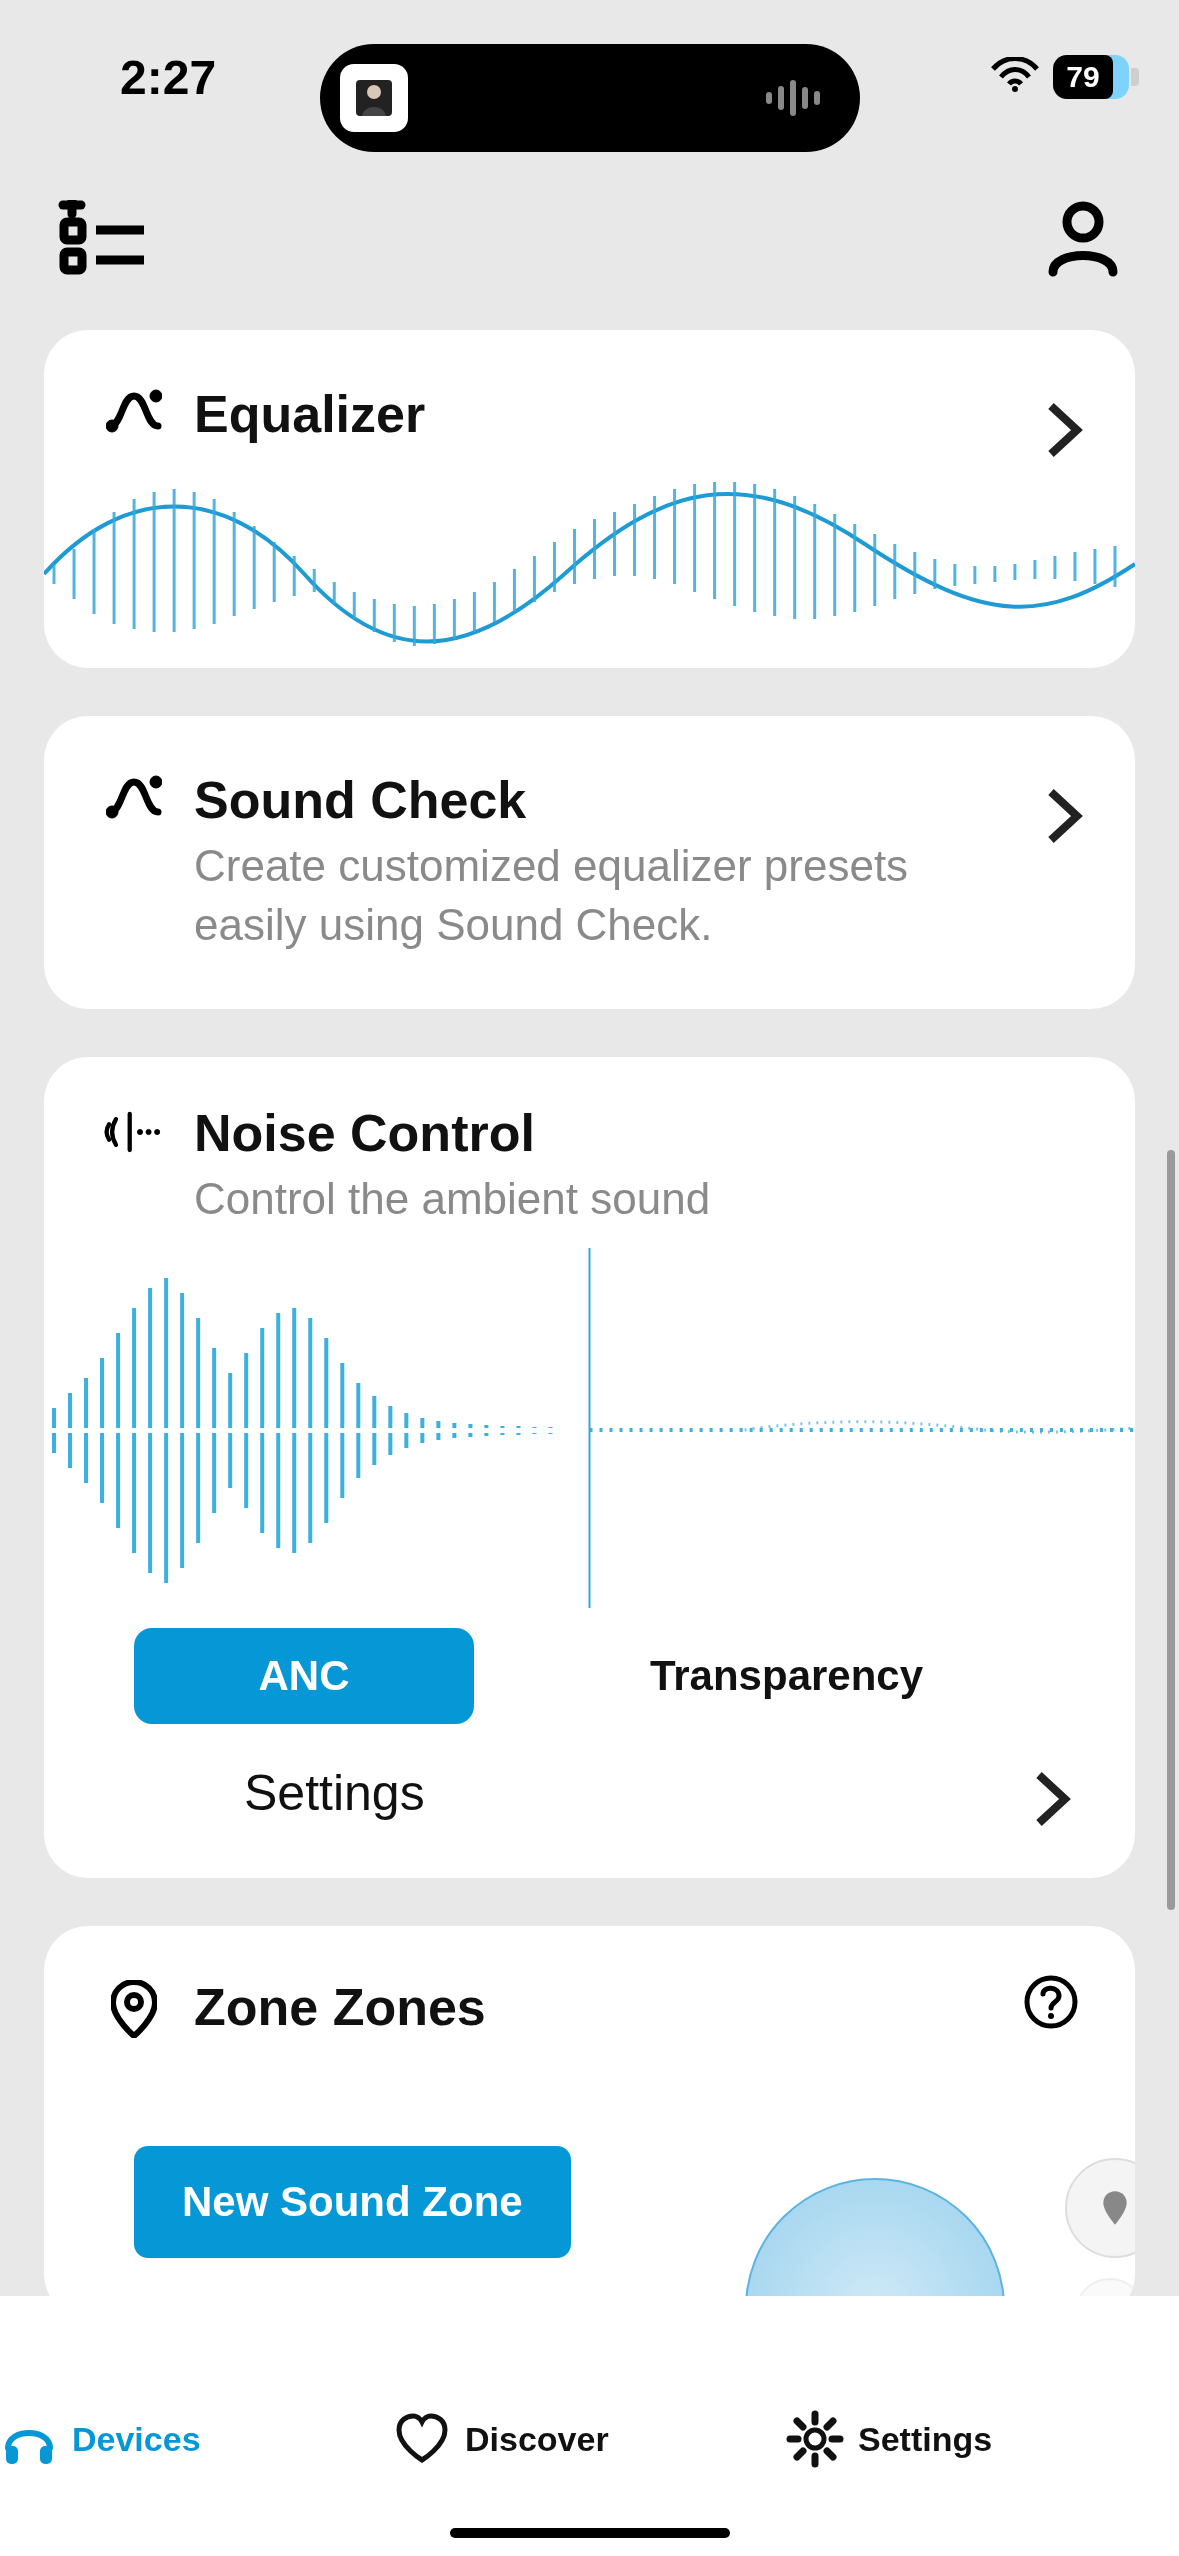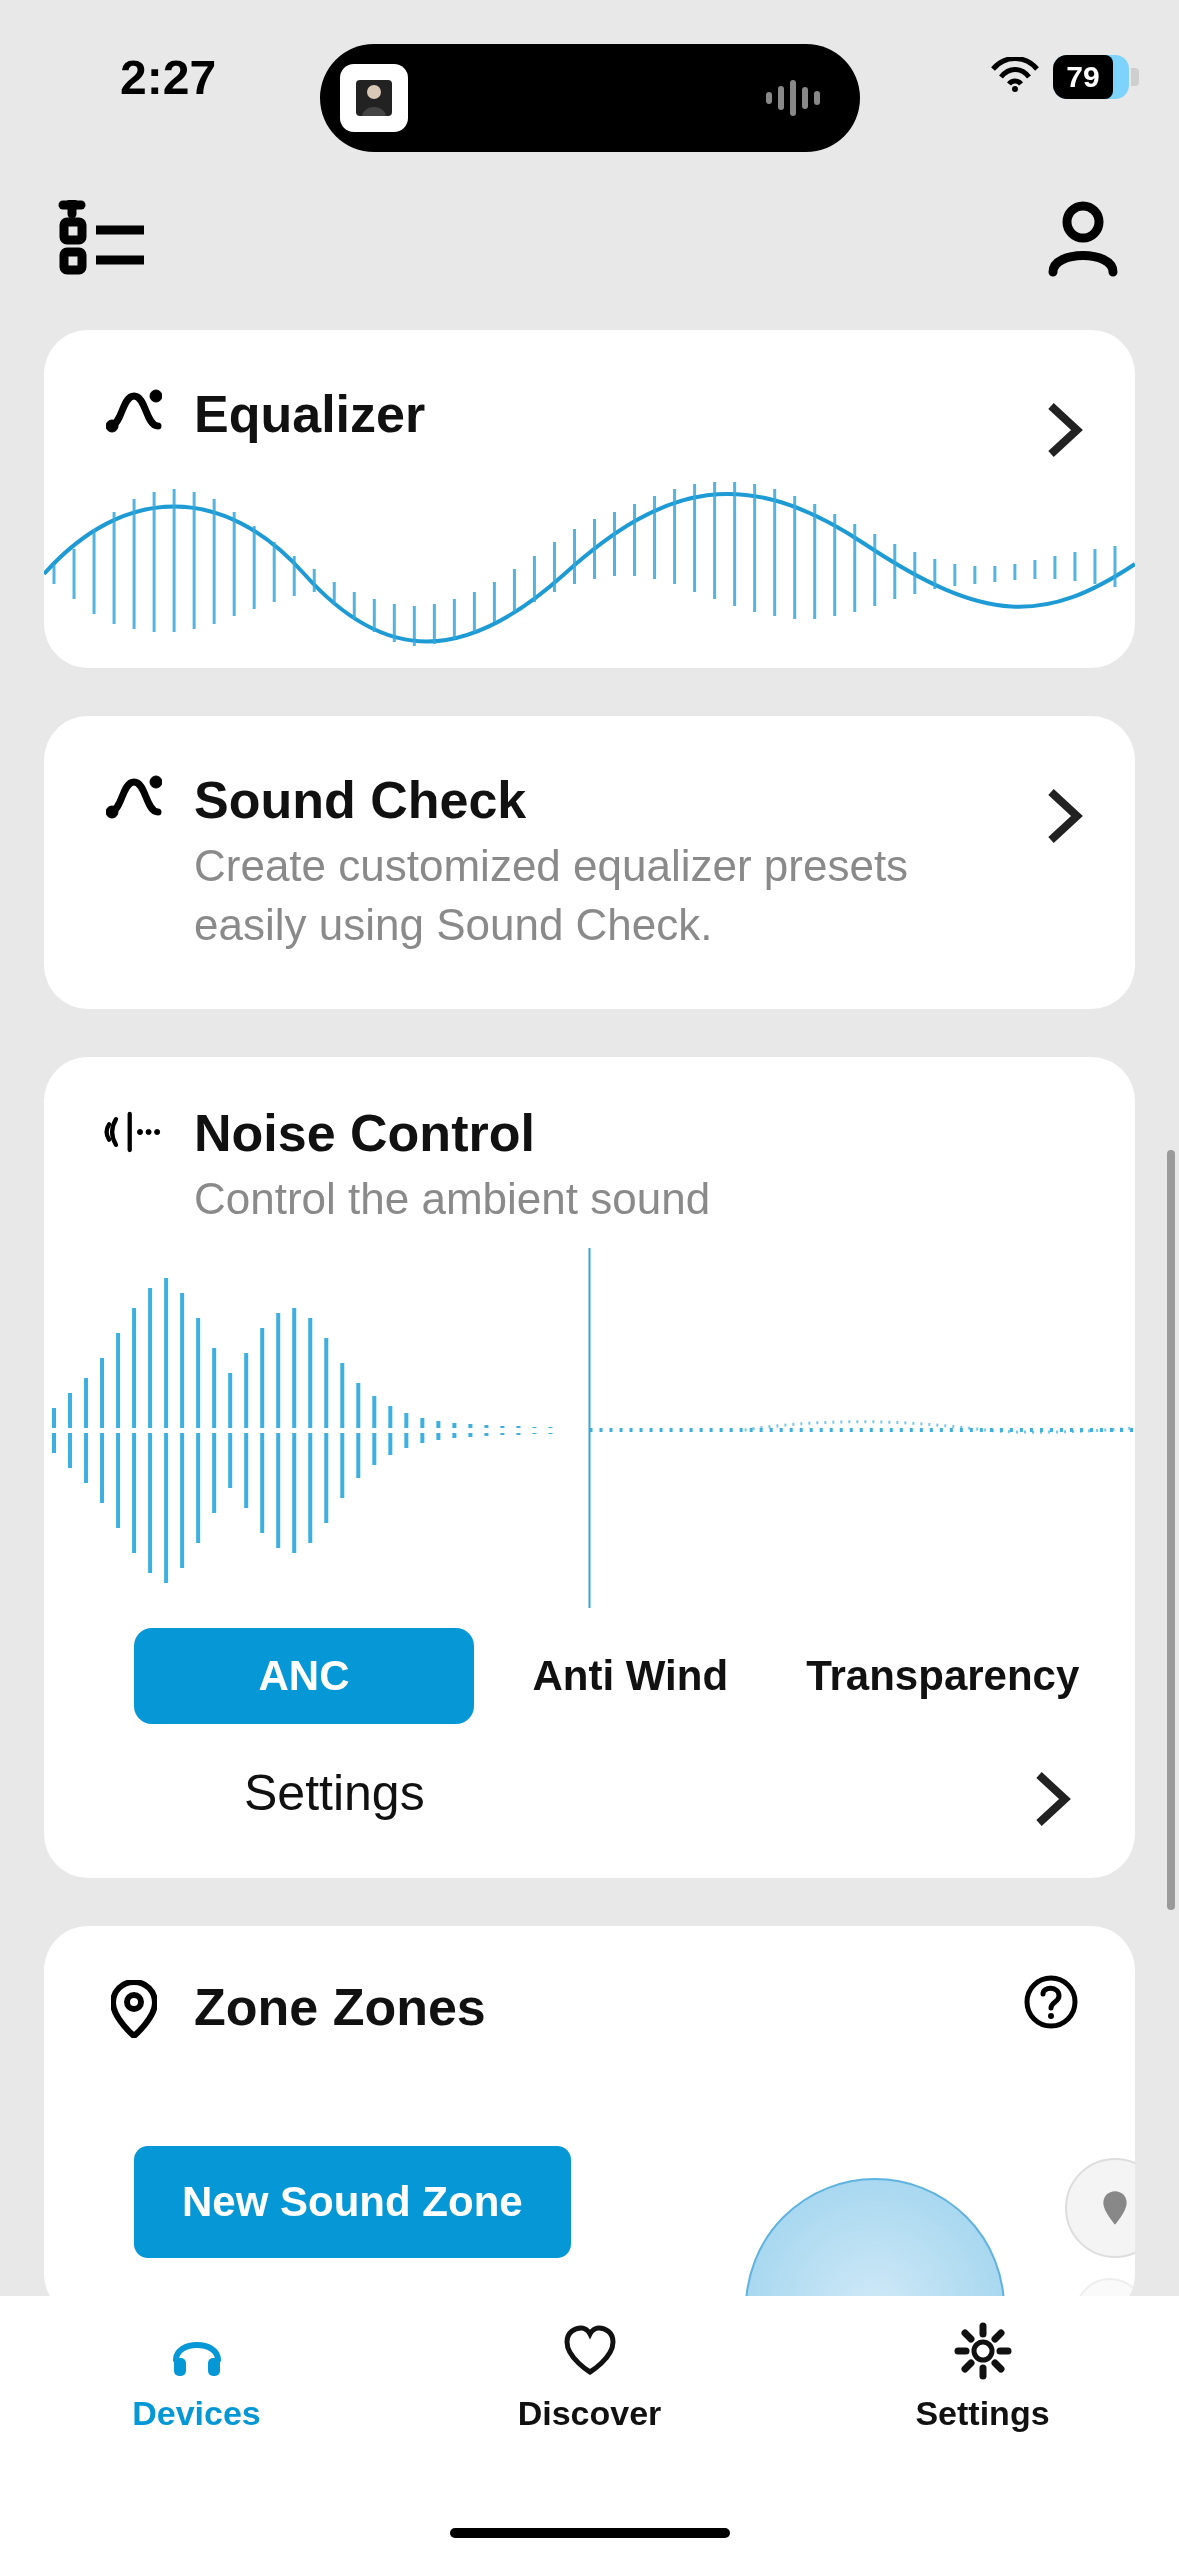--- a/index.html
+++ b/index.html
@@ -281,21 +281,21 @@
     position: absolute;
     left: 0; right: 0; bottom: 0;
     height: 260px;
     background: #fff;
     display: flex;
     padding-top: 26px;
   }
   .tab {
     flex: 1;
     display: flex;
-    flex-direction: column;
+    flex-direction: row;
     align-items: center;
     gap: 14px;
   }
   .tab-icon { width: 58px; height: 58px; display:flex; align-items:center; justify-content:center;}
   .tab-label { font-size: 34px; font-weight: 600; color: #111; }
   .tab.active .tab-label { color: #0698d6; }
 
   
   .home-indicator {
     position: absolute;
@@ -568,21 +568,20 @@
 
         <line x1="545" y1="192" x2="1090" y2="192" stroke="#3cb0e0" stroke-width="4" stroke-dasharray="3,7"></line>
         <path d="M700 192 C 780 180 860 182 940 192 C 980 196 1040 194 1090 190" stroke="#3cb0e0" stroke-width="3" fill="none" stroke-dasharray="2,6" opacity="0.7"></path>
 
         <line x1="545" y1="10" x2="545" y2="370" stroke="#37a6d8" stroke-width="2"></line>
       </svg>
     </div>
 
     <div class="seg-control">
       <div class="seg-btn active">ANC</div>
-      <div class="seg-btn">Anti Wind</div>
       <div class="seg-btn">Transparency</div>
     </div>
 
     <div class="settings-row">
       <div class="row-title">Settings</div>
       <div class="chevron">
         <svg viewBox="0 0 44 60">
             <polyline points="8,6 34,30 8,54"></polyline>
           </svg>
       </div>

